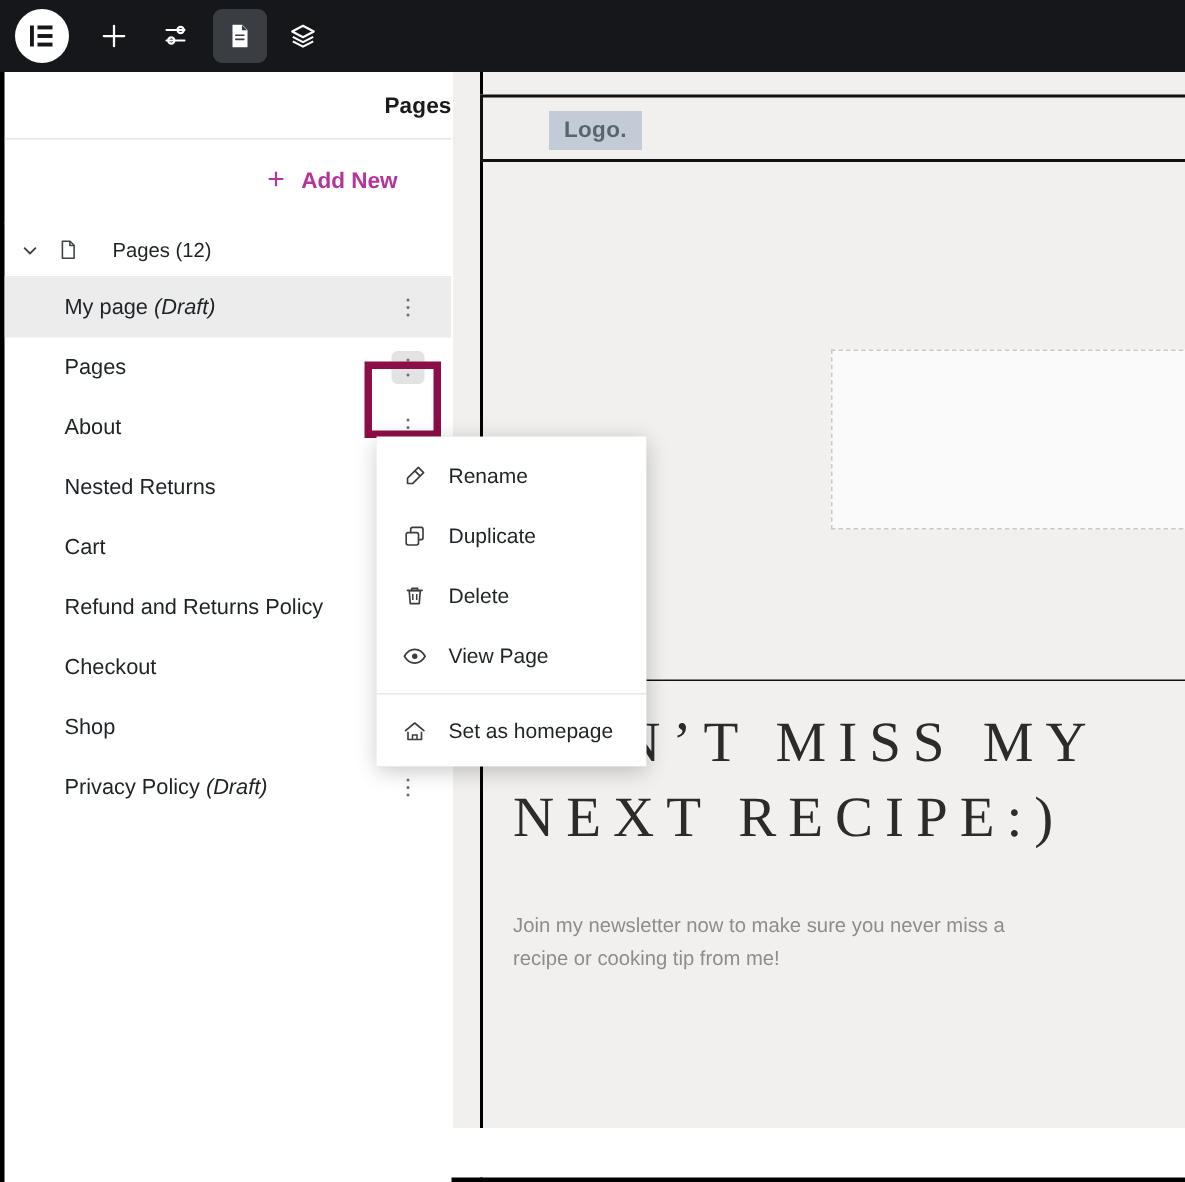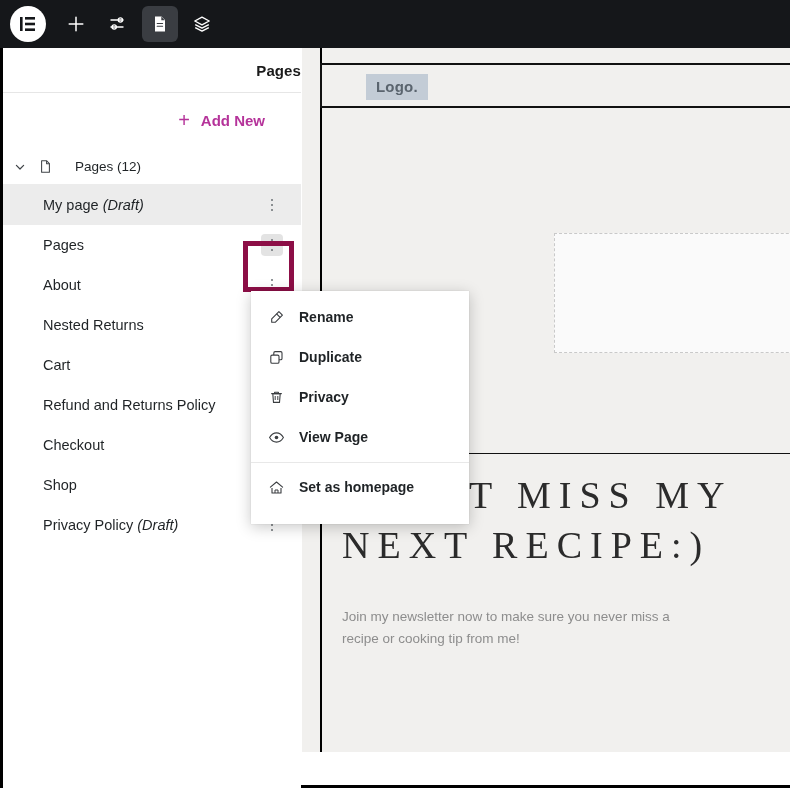--- a/index.html
+++ b/index.html
@@ -124,26 +124,25 @@
     width: 51px; height: 51px;
     border: 5px solid #8c0e46;
     z-index: 40;
     pointer-events: none;
   }
 
   
   .ctx-menu {
     position: absolute;
     left: 251px; top: 291px;
-    width: 218px;
+    width: 180px;
     background: #ffffff;
     box-shadow: 0 3px 14px rgba(0,0,0,0.22), 0 0 1px rgba(0,0,0,0.18);
     z-index: 50;
-    padding: 6px 0 17px 0;
-    font-weight: bold;
+    padding: 6px 0 4px 0;
   }
   .ctx-item {
     height: 40px;
     display: flex; align-items: center;
     padding-left: 17px; gap: 14px;
     cursor: pointer;
   }
   .ctx-ic { width: 17px; height: 17px; color: #3a3d40; flex: none; display:flex; align-items:center; justify-content:center;}
   .ctx-ic svg { display:block; }
   .ctx-label { font-size: 14px; color: #1f2326; }
@@ -424,21 +423,21 @@
         </div>
         <div class="ctx-item">
           <span class="ctx-ic">
             <svg width="17" height="17" viewBox="0 0 17 17">
               <path d="M3.6 4.6h9.8" stroke="#3a3d40" stroke-width="1.1" stroke-linecap="round"></path>
               <path d="M6.6 4.5V3.2h3.8v1.3" fill="none" stroke="#3a3d40" stroke-width="1.1" stroke-linejoin="round"></path>
               <path d="M4.8 4.8h7.4l-.7 8.6H5.5z" fill="none" stroke="#3a3d40" stroke-width="1.1" stroke-linejoin="round"></path>
               <path d="M7.2 7v4M9.8 7v4" stroke="#3a3d40" stroke-width="1"></path>
             </svg>
           </span>
-          <span class="ctx-label">Privacy</span>
+          <span class="ctx-label">Delete</span>
         </div>
         <div class="ctx-item">
           <span class="ctx-ic">
             <svg width="17" height="17" viewBox="0 0 17 17">
               <path d="M1.6 8.5C3.4 5.4 5.9 3.9 8.5 3.9s5.1 1.5 6.9 4.6c-1.8 3.1-4.3 4.6-6.9 4.6S3.4 11.6 1.6 8.5z" fill="none" stroke="#3a3d40" stroke-width="1.1"></path>
               <circle cx="8.5" cy="8.5" r="1.8" fill="#3a3d40"></circle>
             </svg>
           </span>
           <span class="ctx-label">View Page</span>
         </div>

